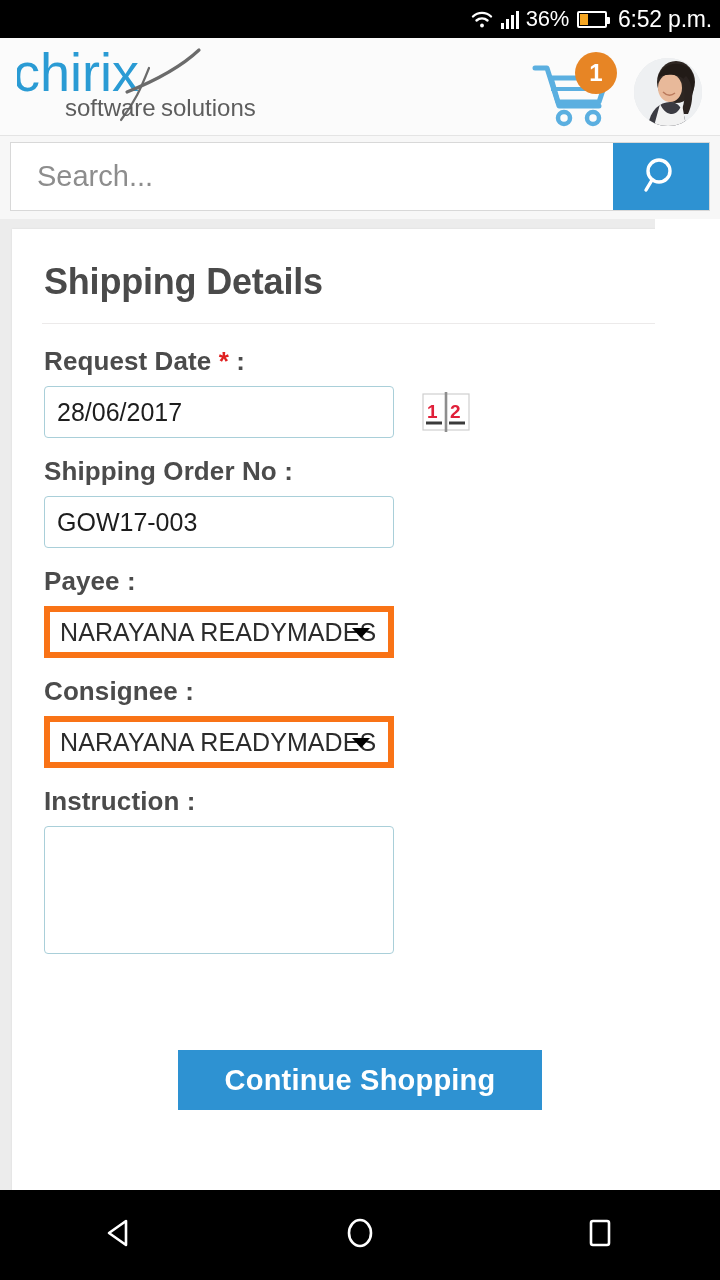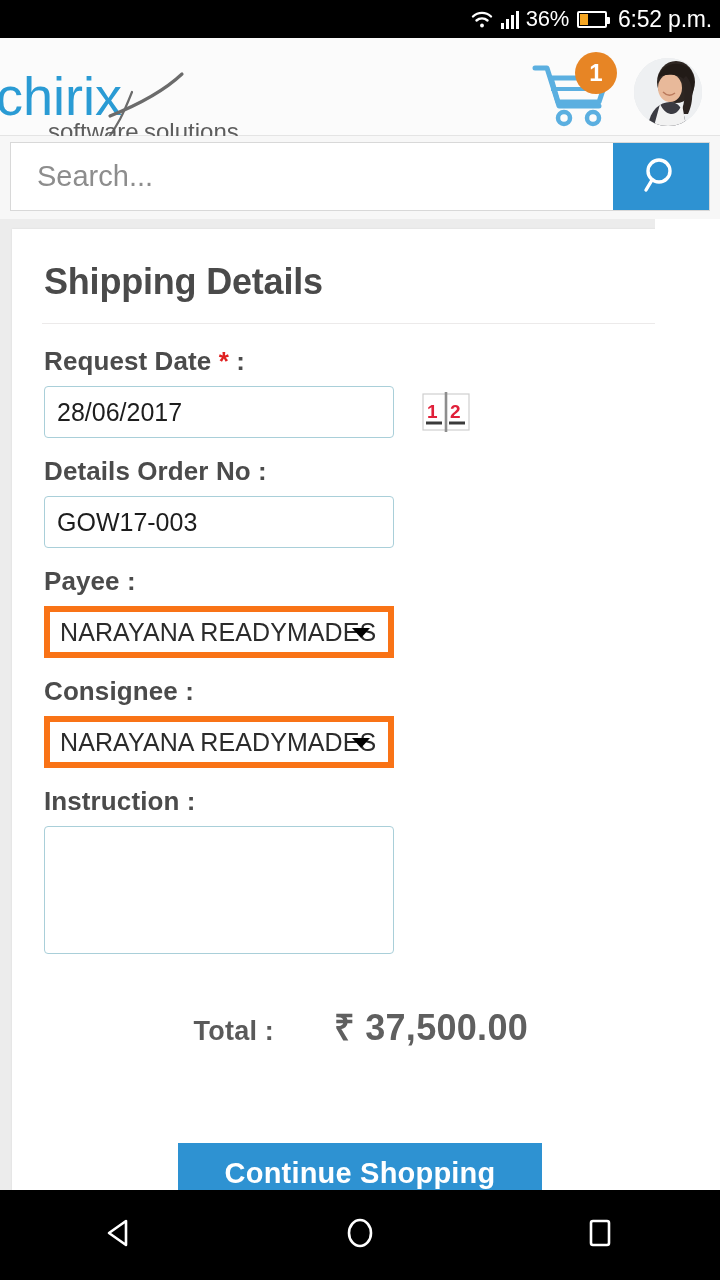--- a/index.html
+++ b/index.html
@@ -94,22 +94,22 @@
   .appheader {
     position: absolute;
     left: 0; top: 38px;
     width: 720px; height: 98px;
     background: #fbfbfb;
     border-bottom: 1px solid #e4e4e4;
     box-sizing: border-box;
   }
   .logo {
     position: absolute;
-    left: 0px; top: 30px;
-    width: 300px; height: 80px;
+    left: 0px; top: 6px;
+    width: 300px; height: 80px; padding-left: 17px;
   }
   .logo svg { display: block; }
 
   .cart-wrap {
     position: absolute;
     right: 105px; top: 18px;
     width: 84px; height: 74px;
   }
   .cart-badge {
     position: absolute;
@@ -450,21 +450,21 @@
               <line x1="27" y1="32" x2="43" y2="32" stroke="#3a3a3a" stroke-width="3"></line>
             </svg>
           </span>
         </div>
       </div>
 
       <div class="spacer-12"></div>
 
       <div class="field">
         <div class="field-label">
-          <span>Details Order No</span>
+          <span>Shipping Order No</span>
           <span class="colon">:</span>
         </div>
         <input class="text-input" type="text" value="GOW17-003" style="">
       </div>
 
       <div class="spacer-12"></div>
 
       <div class="field">
         <div class="field-label">
           <span>Payee</span>
@@ -492,24 +492,20 @@
       <div class="spacer-12"></div>
 
       <div class="field">
         <div class="field-label">
           <span>Instruction</span>
           <span class="colon">:</span>
         </div>
         <textarea class="textarea-box" style=""></textarea>
       </div>
 
-      <div class="total-row">
-        <div class="total-label">Total :</div>
-        <div class="total-value">₹ 37,500.00</div>
-      </div>
 
       <div class="btn-row">
         <button class="continue-btn">Continue Shopping</button>
       </div>
 
     </div>
   </div>
 
   <div class="navbar">
     <div class="navbtn">

